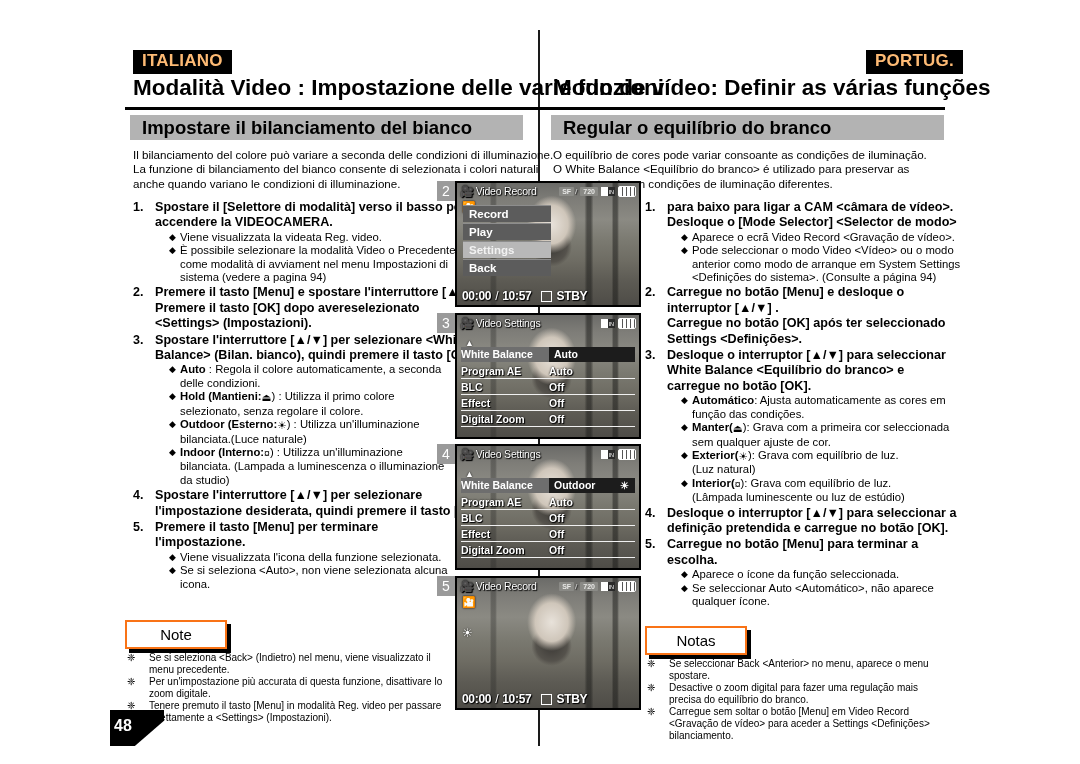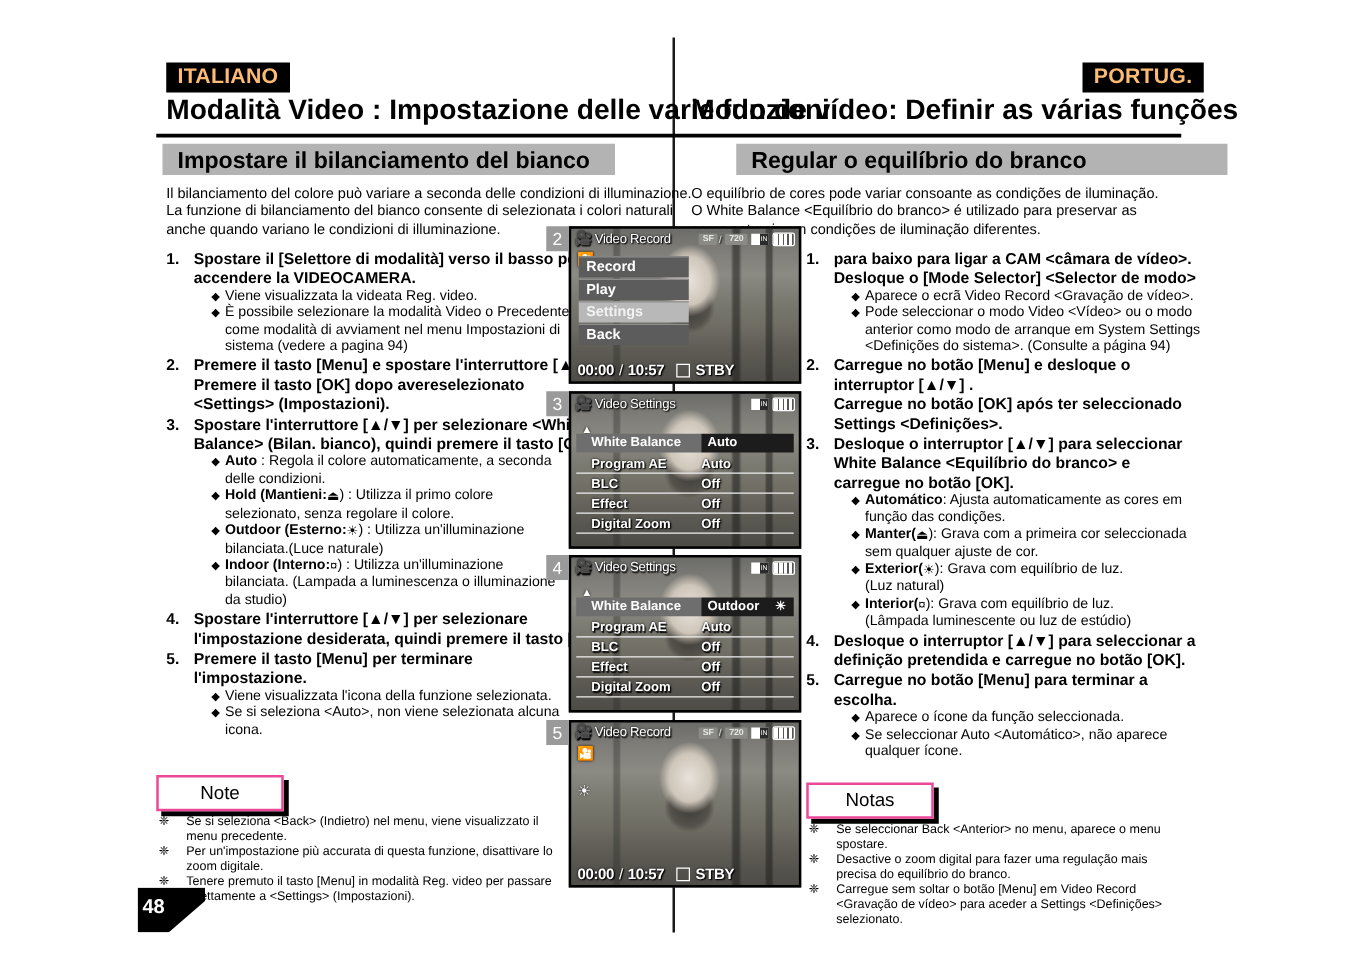--- a/index.html
+++ b/index.html
@@ -66,22 +66,22 @@
     height: 25px;
     display: flex;
     align-items: center;
   }
   .section-band span {
     font-weight: bold;
     font-size: 18.5px;
     padding-left: 12px;
     white-space: nowrap;
   }
-  .band-it { left: 130px; top: 115px; width: 362px; }
-  .band-pt { left: 551px; top: 115px; width: 393px; margin-left: 38px; }
+  .band-it { left: 130px; top: 115px; width: 393px; }
+  .band-pt { left: 551px; top: 115px; width: 393px; }
 
   
   .intro {
     position: absolute;
     font-size: 11.6px;
     line-height: 14.4px;
   }
   .intro-it { left: 133px; top: 148px; width: 395px; }
   .intro-pt { left: 553px; top: 148px; width: 400px; }
   .intro div { white-space: nowrap; }
@@ -132,21 +132,21 @@
   .ic {
     display: inline-block;
     font-size: 10.5px;
     vertical-align: -1px;
   }
 
   
   .note-box {
     position: absolute;
     width: 98px; height: 25px;
-    border: 2px solid #ec4899;
+    border: 2px solid #f97316;
     background: #fff;
     box-shadow: 4px 4px 0 0 #000;
     display: flex;
     align-items: center;
     justify-content: center;
   }
   .note-box span {
     font-size: 15px;
   }
   .note-it { left: 125px; top: 620px; }
@@ -367,21 +367,21 @@
   .set-row {
     display: flex;
     align-items: center;
     height: 15px;
     color: #fff;
     font-size: 10.5px;
     font-weight: bold;
     text-shadow: 0 0 2px #000, 1px 1px 1px #000;
     border-bottom: 1.5px solid #f0f0f0;
   }
-  .set-row .k { width: 88px; padding-left: 12px; }
+  .set-row .k { width: 88px; padding-left: 0; }
   .set-row .v { flex: 1; }
   .set-row.hl {
     border-bottom: none;
     margin-bottom: 1px;
   }
   .set-row.hl .k {
     background: #6e6e6e;
     height: 15px;
     line-height: 15px;
     color: #fff;
@@ -719,21 +719,21 @@
         <div class="nt">
           <div>Desactive o zoom digital para fazer uma regulação mais</div>
           <div>precisa do equilíbrio do branco.</div>
         </div>
       </div>
       <div class="note-item">
         <div class="nb">❈</div>
         <div class="nt">
           <div>Carregue sem soltar o botão [Menu] em Video Record</div>
           <div>&lt;Gravação de vídeo&gt; para aceder a Settings &lt;Definições&gt;</div>
-          <div>selezionato.</div>
+          <div>bilanciamento.</div>
         </div>
       </div>
     </div>
 
   <div id="screens">
       <div class="lcd lcd-1">
         <div class="photo"></div>
         <div class="lcd-top">
           <span class="cam-ic">🎥</span>
           <span class="mode-label">Video Record</span>

